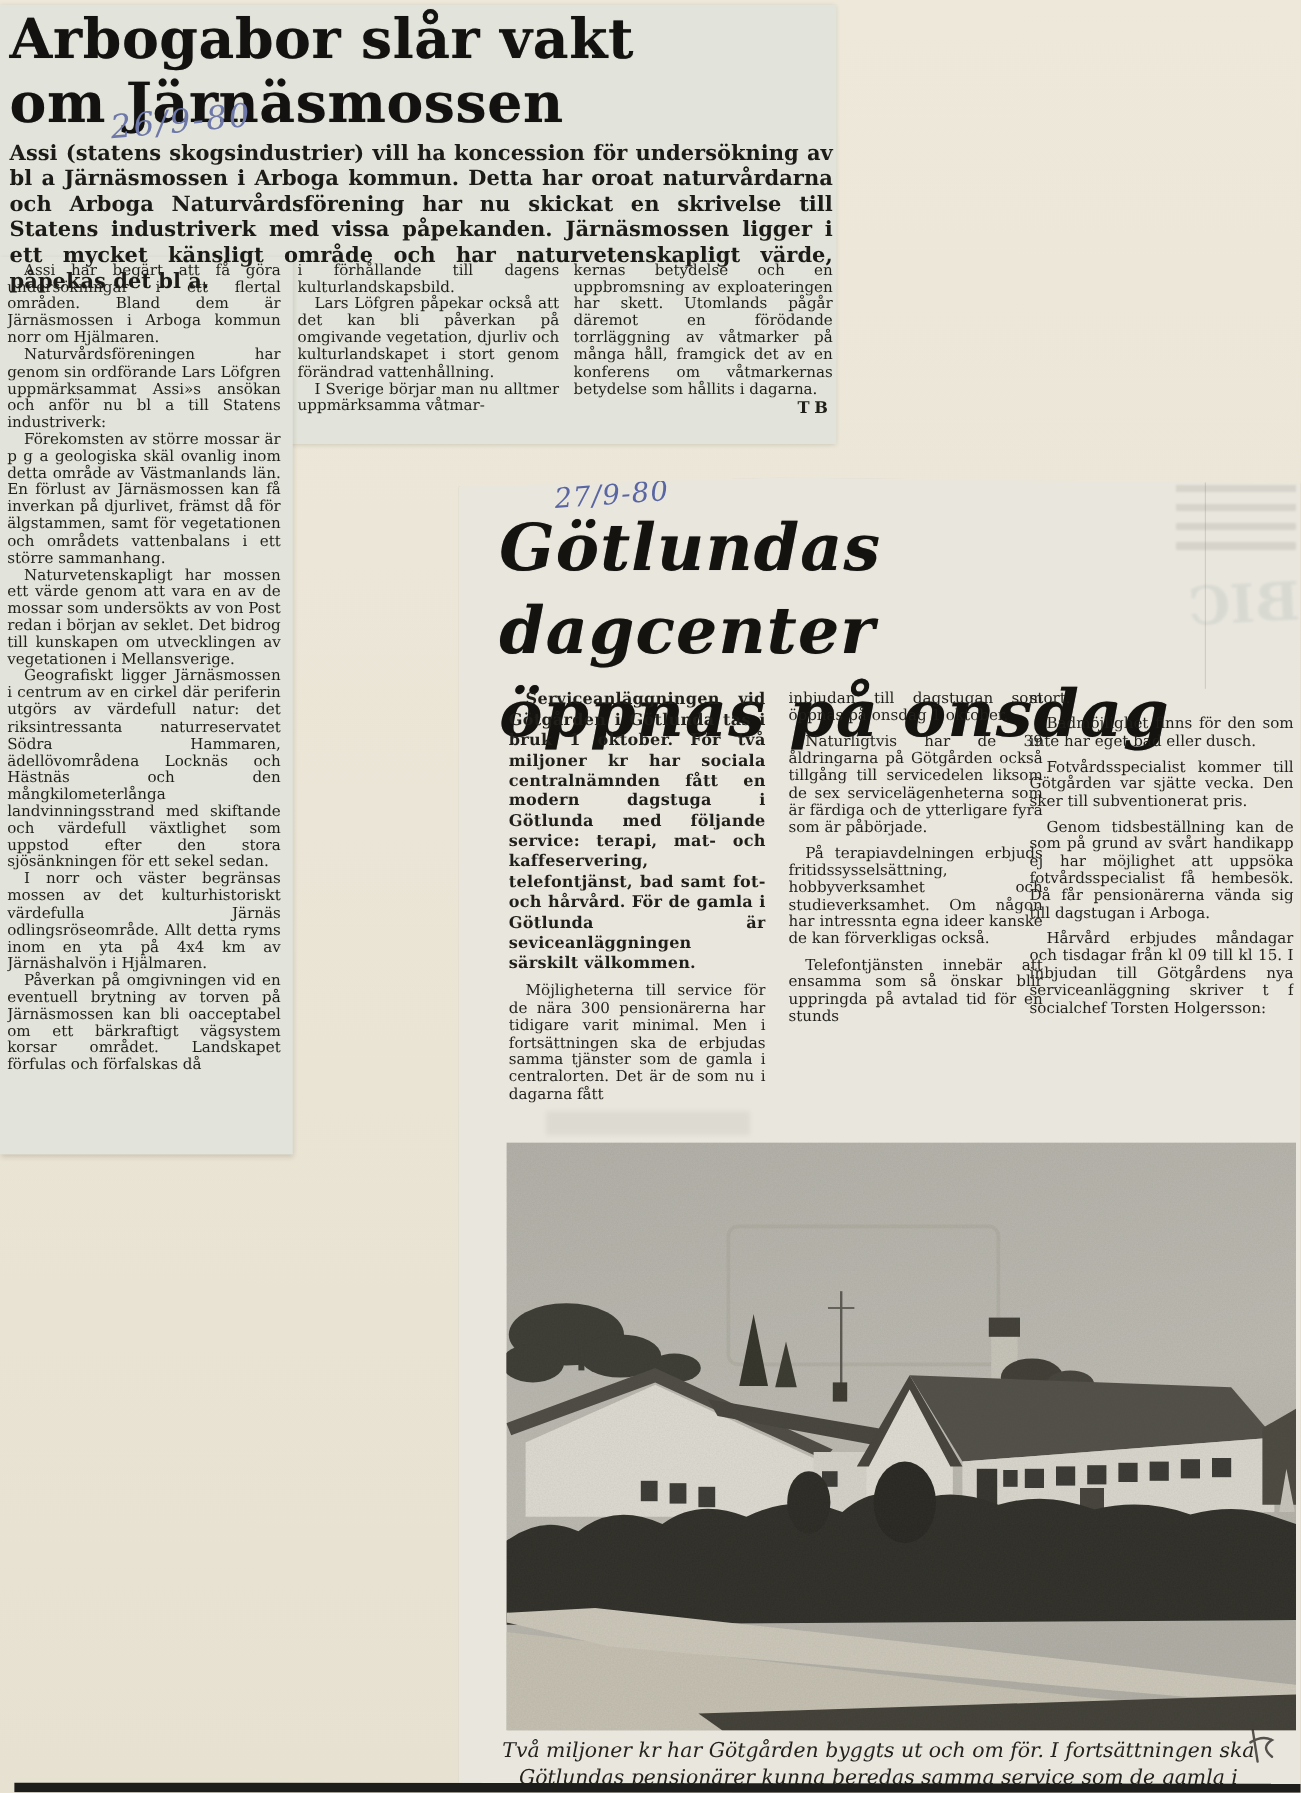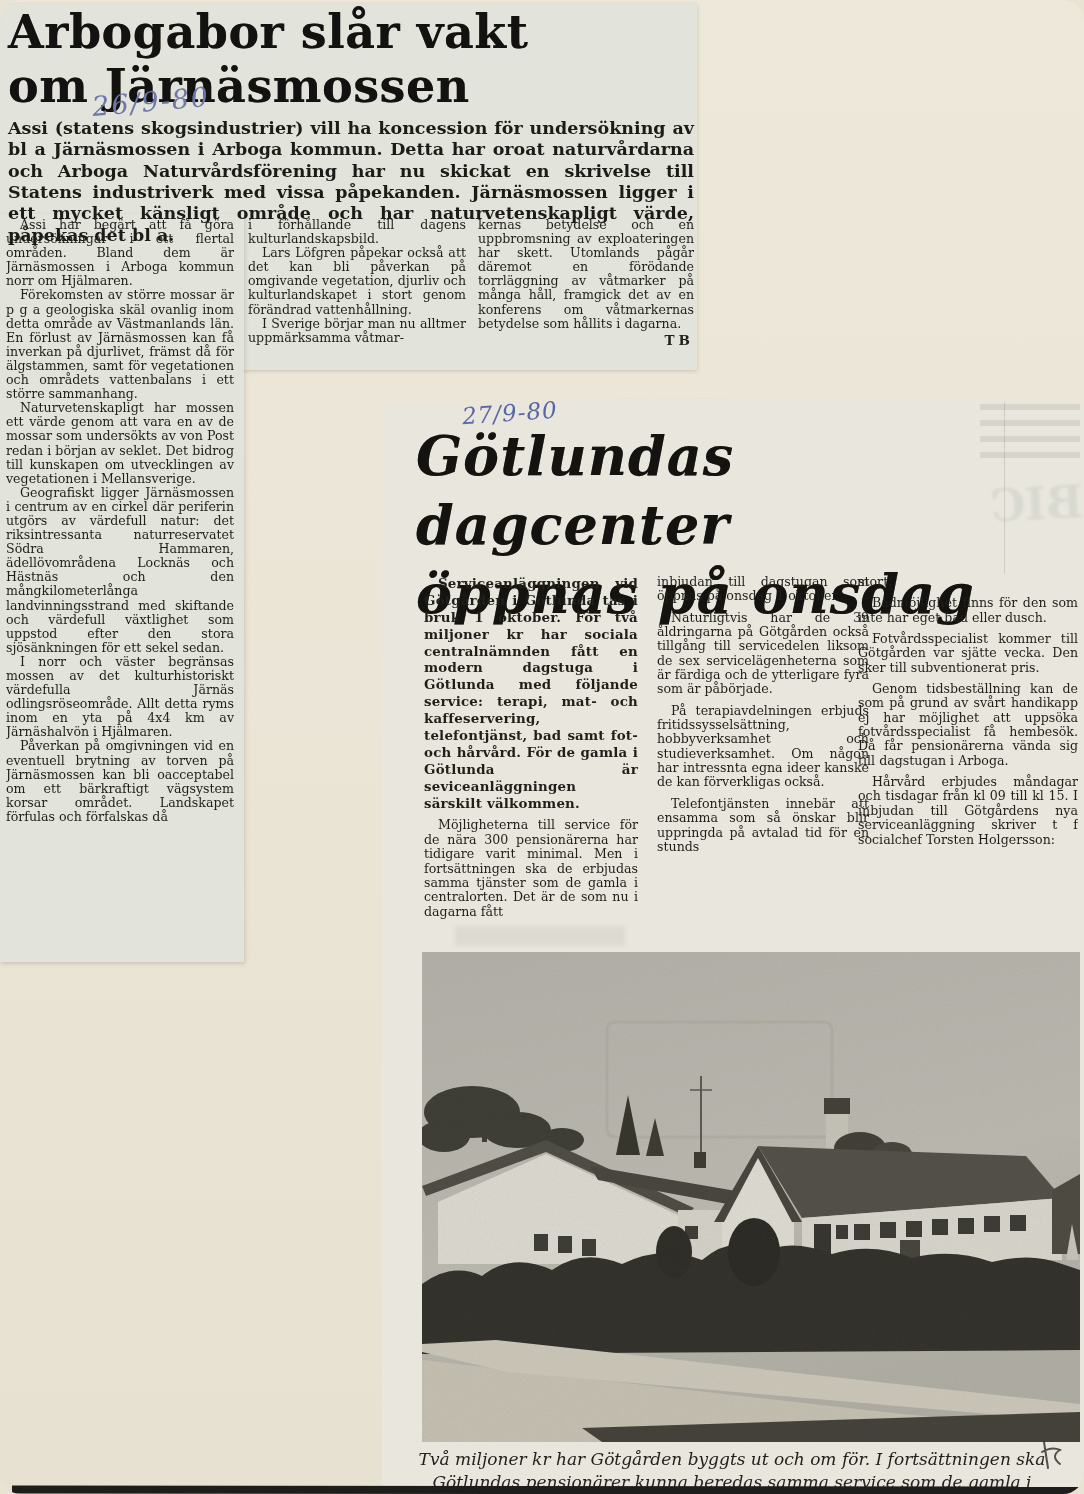--- a/index.html
+++ b/index.html
@@ -1,17 +1,17 @@
 <!DOCTYPE html>
 <html><head>
 <meta charset="utf-8">
 <style>
   html,body{margin:0;padding:0;}
   body{width:1084px;height:1494px;background:#e9e3d4;font-family:"DejaVu Serif","Liberation Serif",serif;}
-  #page{position:relative;width:1084px;height:1494px;background:linear-gradient(180deg,#ede8da 0%,#eae4d5 60%,#e7e1d2 100%);overflow:hidden;color:#1a1915;border-radius:21px;}
+  #page{position:relative;width:1084px;height:1494px;background:linear-gradient(180deg,#ede8da 0%,#eae4d5 60%,#e7e1d2 100%);overflow:hidden;color:#1a1915;}
 
   .clip{position:absolute;background:#e2e3da;box-shadow:0 1px 4px rgba(70,60,35,.22);}
   .clip1-top{left:0;top:4px;width:697px;height:366px;}
   .clip1-col{left:0;top:214px;width:244px;height:748px;box-shadow:1px 2px 4px rgba(70,60,35,.18);}
   .clip2{left:382px;top:398px;width:702px;height:1096px;background:#e9e6de;clip-path:polygon(0 0.7%,38% 0%,100% 0.45%,100% 100%,0 100%);}
 
   .headline1{position:absolute;left:8px;top:6px;width:660px;margin:0;font-size:46px;line-height:1.17;font-weight:bold;letter-spacing:.5px;color:#131210;text-shadow:0 0 .6px rgba(10,10,10,.55);}
   .lead{position:absolute;left:8px;top:118px;width:686px;margin:0;font-size:17.5px;line-height:1.22;font-weight:bold;text-align:justify;color:#1c1b17;}
 
   .hand{position:absolute;font-style:italic;font-family:"DejaVu Serif",serif;}
@@ -53,20 +53,21 @@
 
   <div class="clip clip1-top"></div>
   <div class="clip clip1-col"></div>
 
   <h1 class="headline1"><span>Arbogabor slår vakt</span><br><span>om Järnäsmossen</span></h1>
   <div class="hand hand1">26/9-80</div>
   <p class="lead">Assi (statens skogsindustrier) vill ha koncession för undersökning av bl a Järnäsmossen i Arboga kommun. Detta har oroat naturvårdarna och Arboga Naturvårdsförening har nu skickat en skrivelse till Statens industriverk med vissa påpekanden. Järnäsmossen ligger i ett mycket känsligt område och har naturvetenskapligt värde, påpekas det bl a.</p>
 
   <div class="col c1a1">
       <p class="para">Assi har begärt att få göra undersökningar i ett flertal områden. Bland dem är Järnäsmossen i Arboga kommun norr om Hjälmaren.</p>
+      <p class="para">Naturvårdsföreningen har genom sin ordförande Lars Löfgren uppmärksammat Assi»s ansökan och anför nu bl a till Statens industriverk:</p>
       <p class="para">Förekomsten av större mossar är p g a geologiska skäl ovanlig inom detta område av Västmanlands län. En förlust av Järnäsmossen kan få inverkan på djurlivet, främst då för älgstammen, samt för vegetationen och områdets vattenbalans i ett större sammanhang.</p>
       <p class="para">Naturvetenskapligt har mossen ett värde genom att vara en av de mossar som undersökts av von Post redan i början av seklet. Det bidrog till kunskapen om utvecklingen av vegetationen i Mellansverige.</p>
       <p class="para">Geografiskt ligger Järnäsmossen i centrum av en cirkel där periferin utgörs av värdefull natur: det riksintressanta naturreservatet Södra Hammaren, ädellövområdena Locknäs och Hästnäs och den mångkilometerlånga landvinningsstrand med skiftande och värdefull växtlighet som uppstod efter den stora sjösänkningen för ett sekel sedan.</p>
       <p class="para">I norr och väster begränsas mossen av det kulturhistoriskt värdefulla Järnäs odlingsröseområde. Allt detta ryms inom en yta på 4x4 km av Järnäshalvön i Hjälmaren.</p>
       <p class="para">Påverkan på omgivningen vid en eventuell brytning av torven på Järnäsmossen kan bli oacceptabel om ett bärkraftigt vägsystem korsar området. Landskapet förfulas och förfalskas då</p>
     </div>
   <div class="col c2a1">
       <p class="para noindent">i förhållande till dagens kulturlandskapsbild.</p>
       <p class="para">Lars Löfgren påpekar också att det kan bli påverkan på omgivande vegetation, djurliv och kulturlandskapet i stort genom förändrad vattenhållning.</p>
       <p class="para">I Sverige börjar man nu alltmer uppmärksamma våtmar-</p>

